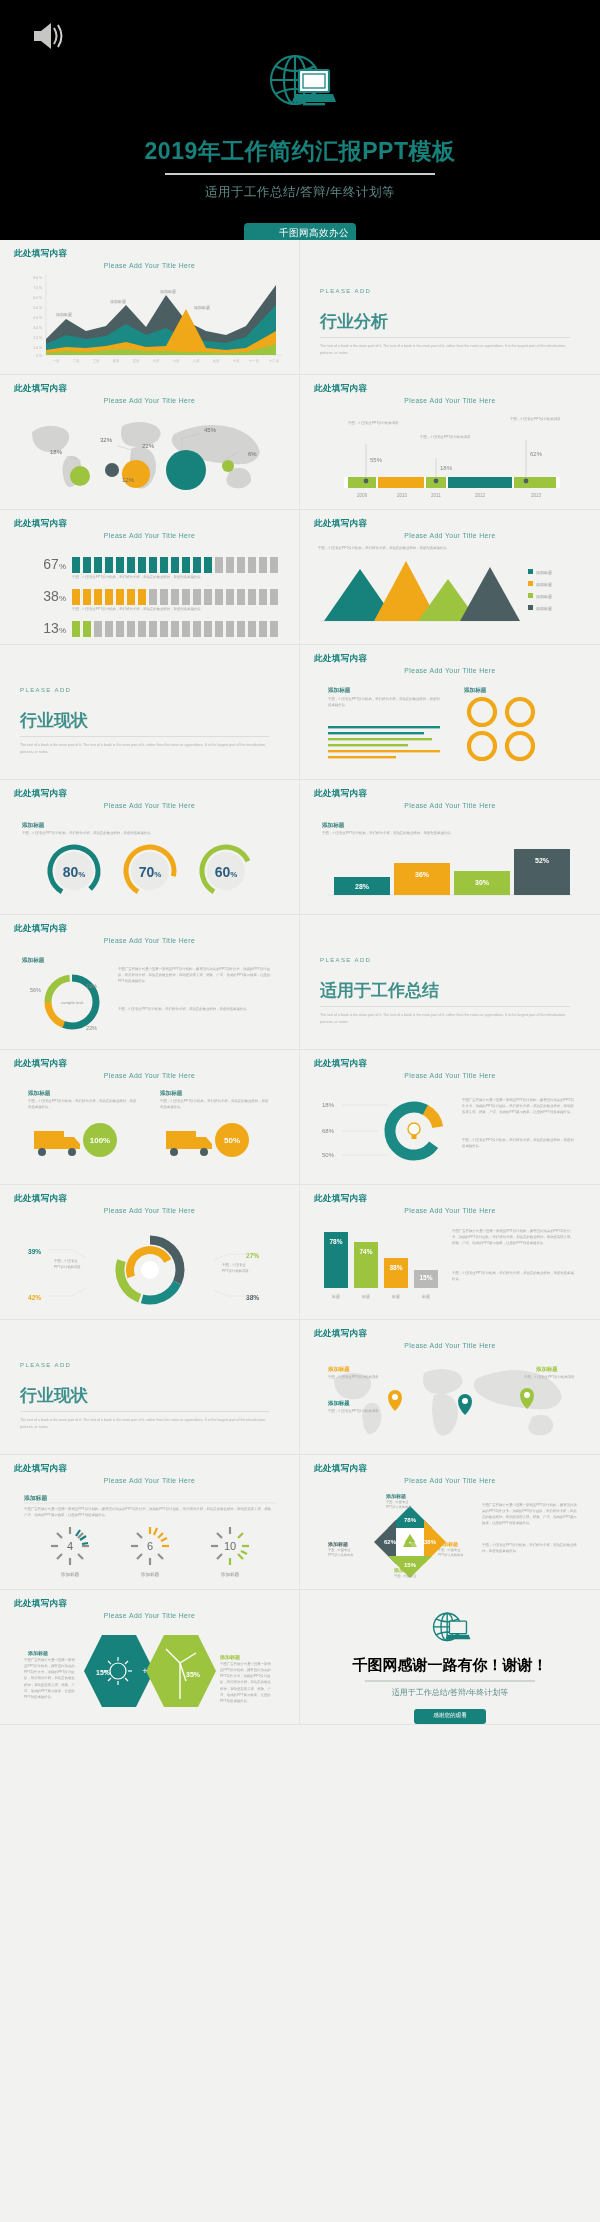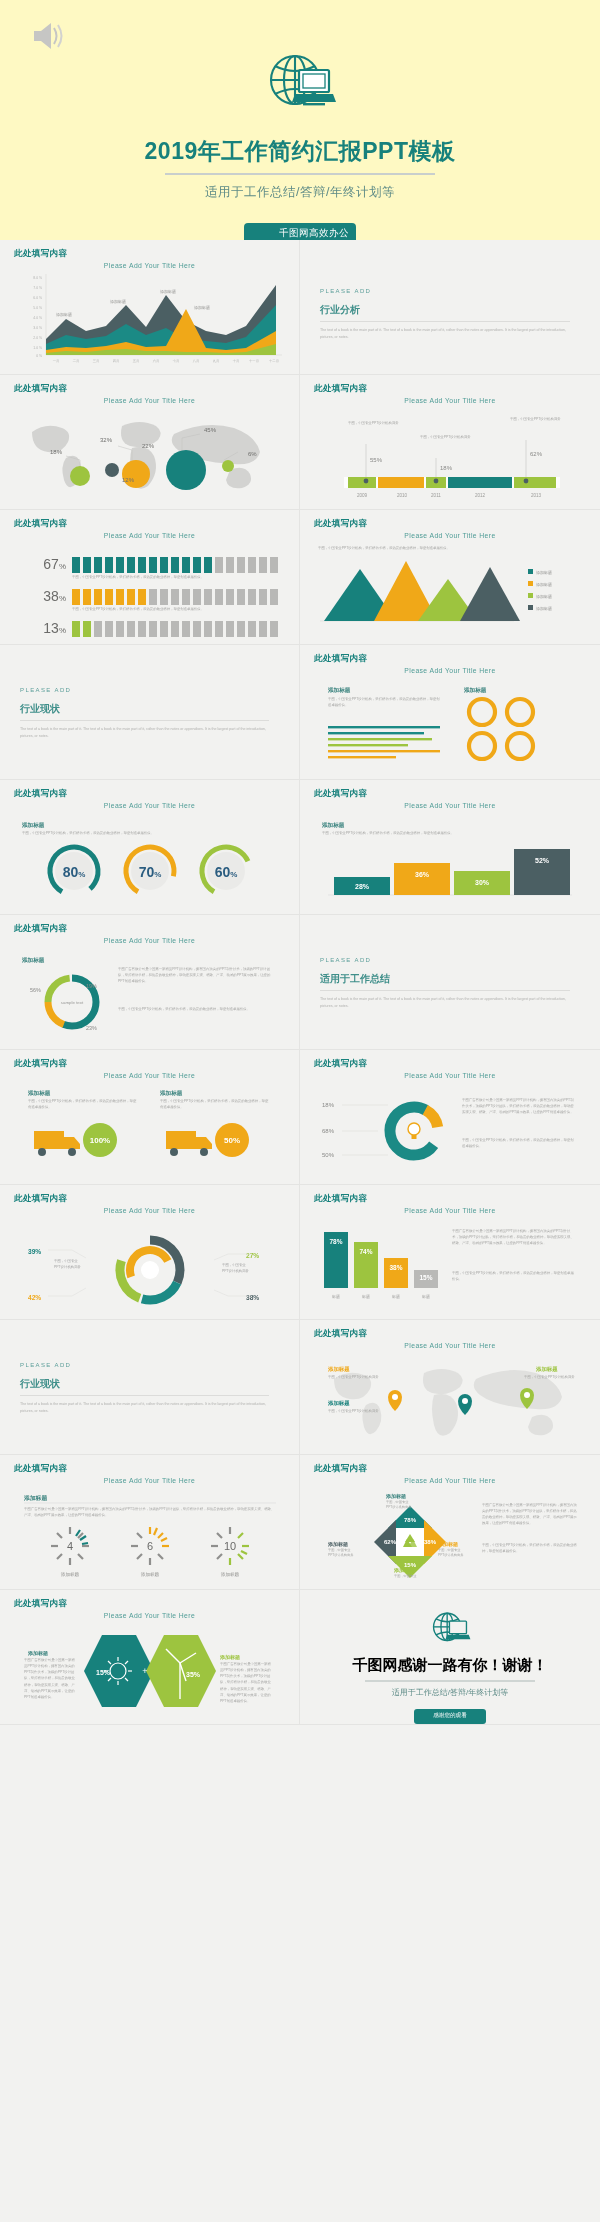--- a/index.html
+++ b/index.html
@@ -4,21 +4,21 @@
 <style>
   * { box-sizing: border-box; margin:0; padding:0; }
   body {
     width:600px; margin:0 auto; background:#f2f2f0;
     font-family:"Liberation Sans", sans-serif; color:#555;
     -webkit-font-smoothing:antialiased;
   }
   .page { width:600px; position:relative; }
 
   
-  .hero { height:240px; background:#fef9c3; position:relative; }
+  .hero { height:240px; background:#000000; position:relative; }
   .speaker { position:absolute; left:30px; top:18px; width:40px; height:36px; }
   .hero-logo { padding-top:48px; display:flex; justify-content:center; }
   .hero-title {
     margin-top:20px; text-align:center; font-size:23px; font-weight:bold;
     color:#17817c; letter-spacing:.5px;
   }
   .hero-rule { width:270px; height:2px; background:#c9cfcd; margin:6px auto 0; }
   .hero-sub { text-align:center; font-size:12.5px; color:#5e8b87; margin-top:9px; letter-spacing:.5px;}
   .hero-badge {
     margin:22px auto 0; width:112px; height:21px; border-radius:4px;
@@ -32,21 +32,21 @@
     width:300px; height:135px; background:#f2f2f0; position:relative;
     border-right:1px solid #e4e4e2; border-bottom:1px solid #e4e4e2;
     overflow:hidden; padding:8px 14px;
   }
   .slide:nth-child(even){ border-right:none; }
 
   .s-title { text-align:left; font-size:8.6px; font-weight:bold; color:#17817c; letter-spacing:.3px;}
   .s-sub { text-align:center; font-size:6.8px; color:#4f9c96; margin-top:2px; letter-spacing:.4px;}
 
   .lbl-head { font-size:6px; color:#5d9f9a; letter-spacing:1.4px; }
-  .lbl-big { font-size:10px; color:#3f8f8a; font-weight:bold; margin-top:9px; }
+  .lbl-big { font-size:17px; color:#3f8f8a; font-weight:bold; margin-top:16px; }
   .lbl-rule { width:100%; height:1px; background:#dcdcda; margin:4px 0 5px; }
   .para { font-size:3.6px; line-height:1.9; color:#9a9a98; }
   .para.en { color:#b0b0ae; }
   .tiny { font-size:3.4px; line-height:1.8; color:#a2a2a0; }
 
   svg { display:block; overflow:visible; }
 
   
   .end-title { text-align:center; font-size:15px; font-weight:bold; color:#000000; margin-top:8px;}
   .end-rule { width:170px; height:1.5px; background:#cfd5d3; margin:5px auto 0;}

